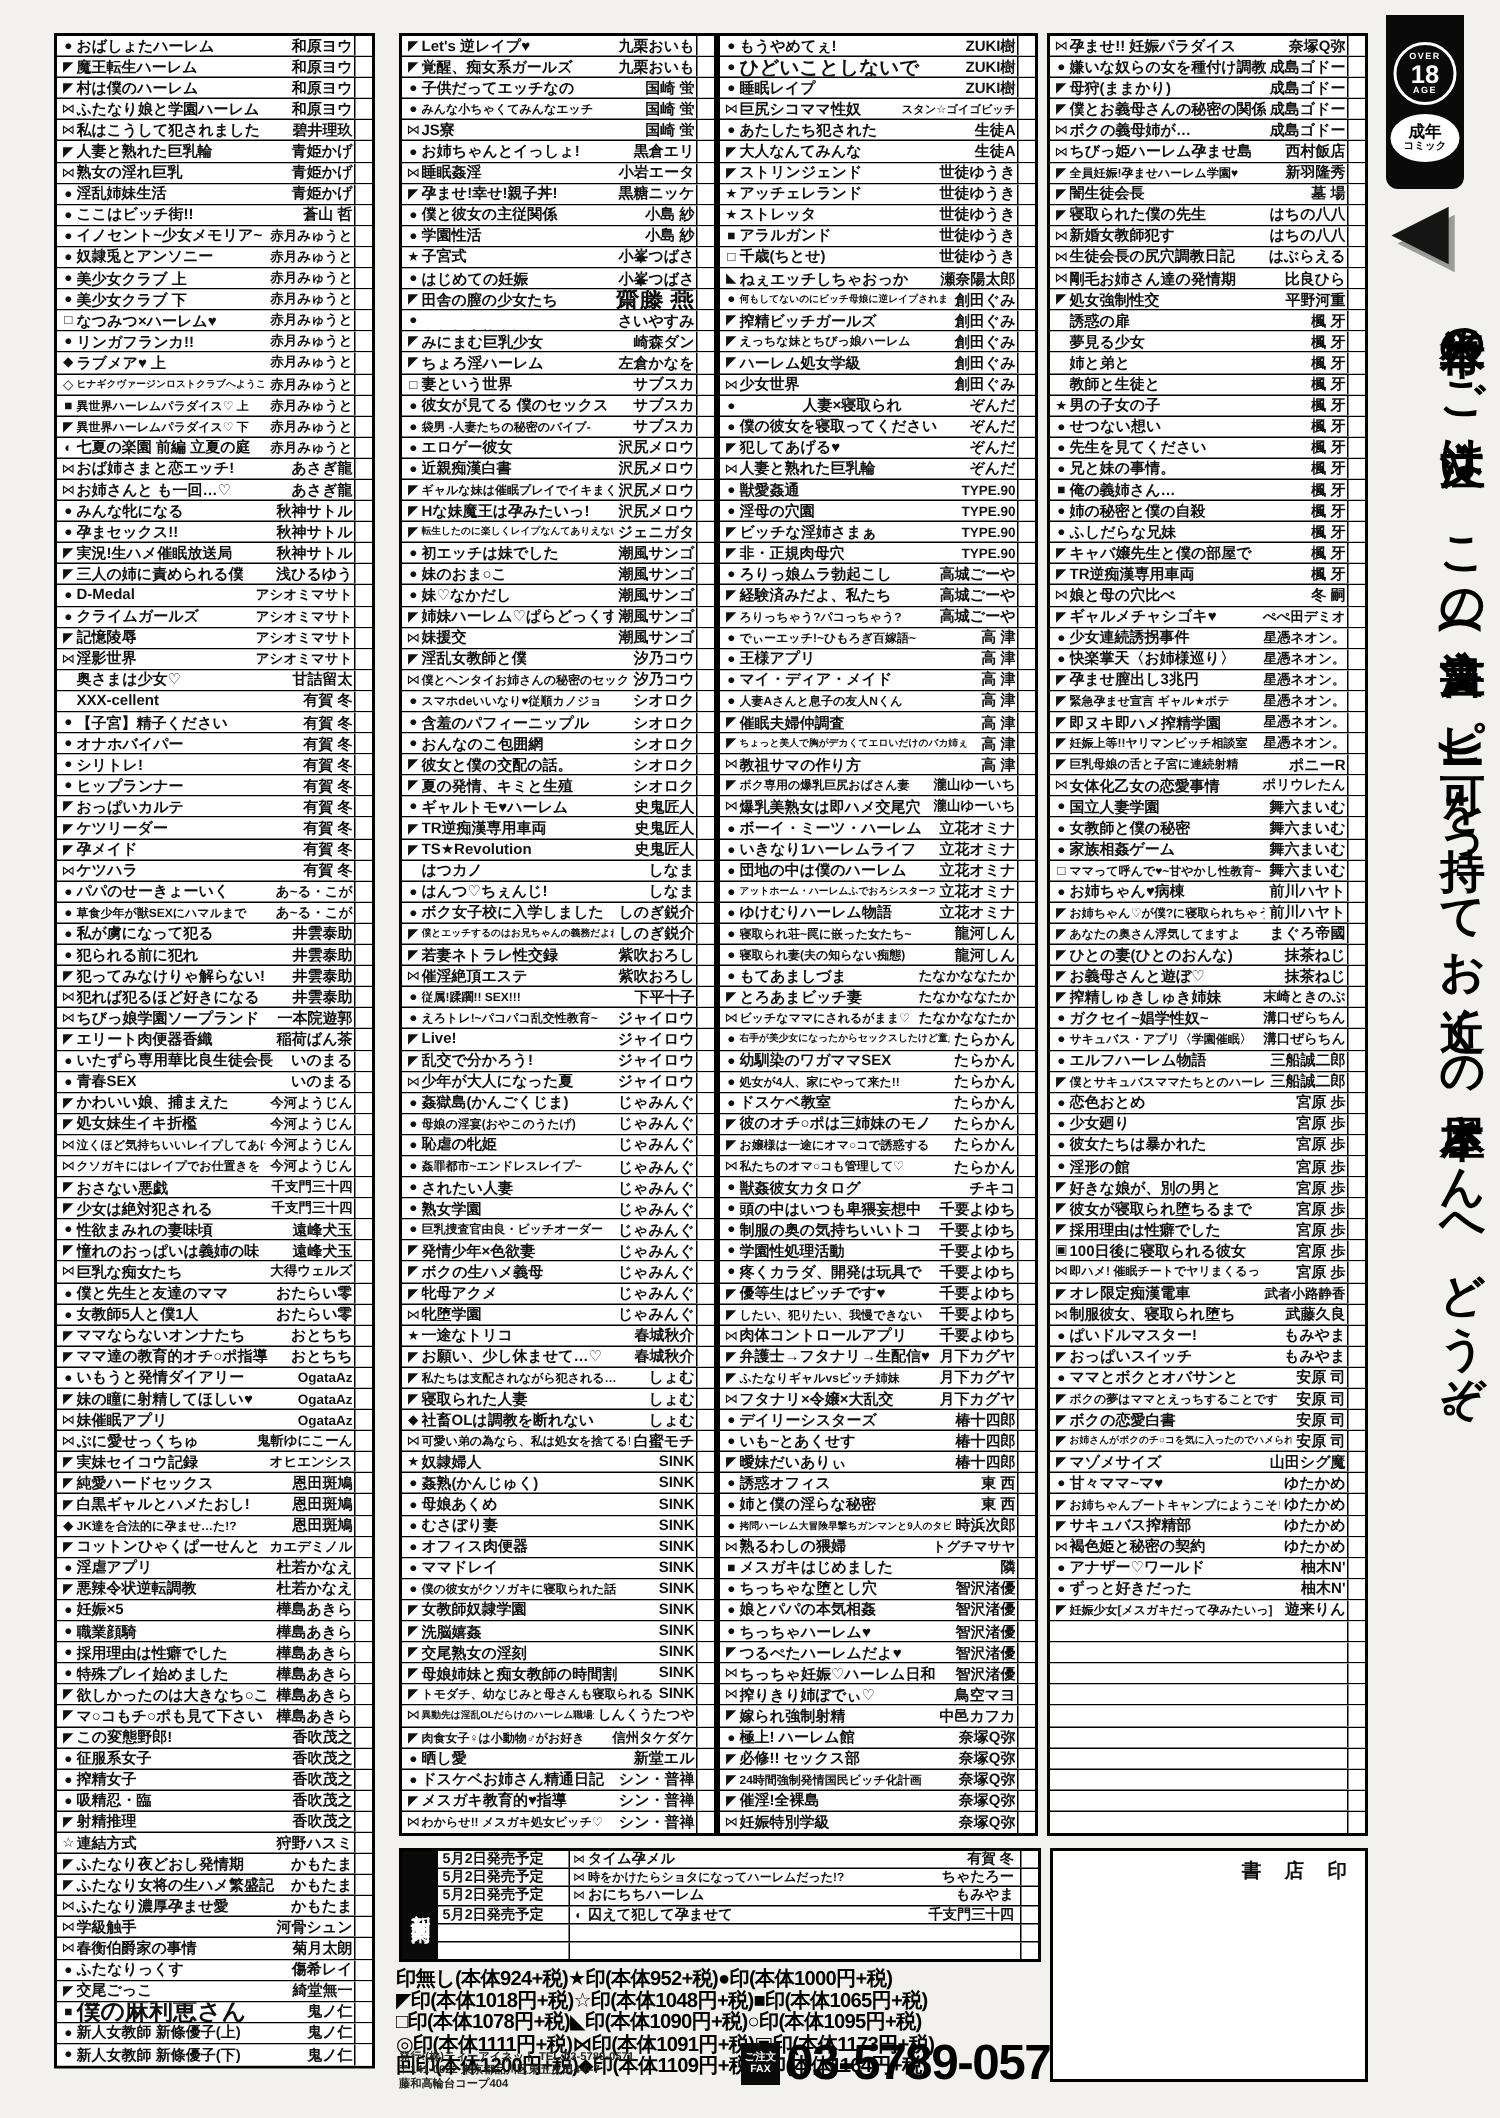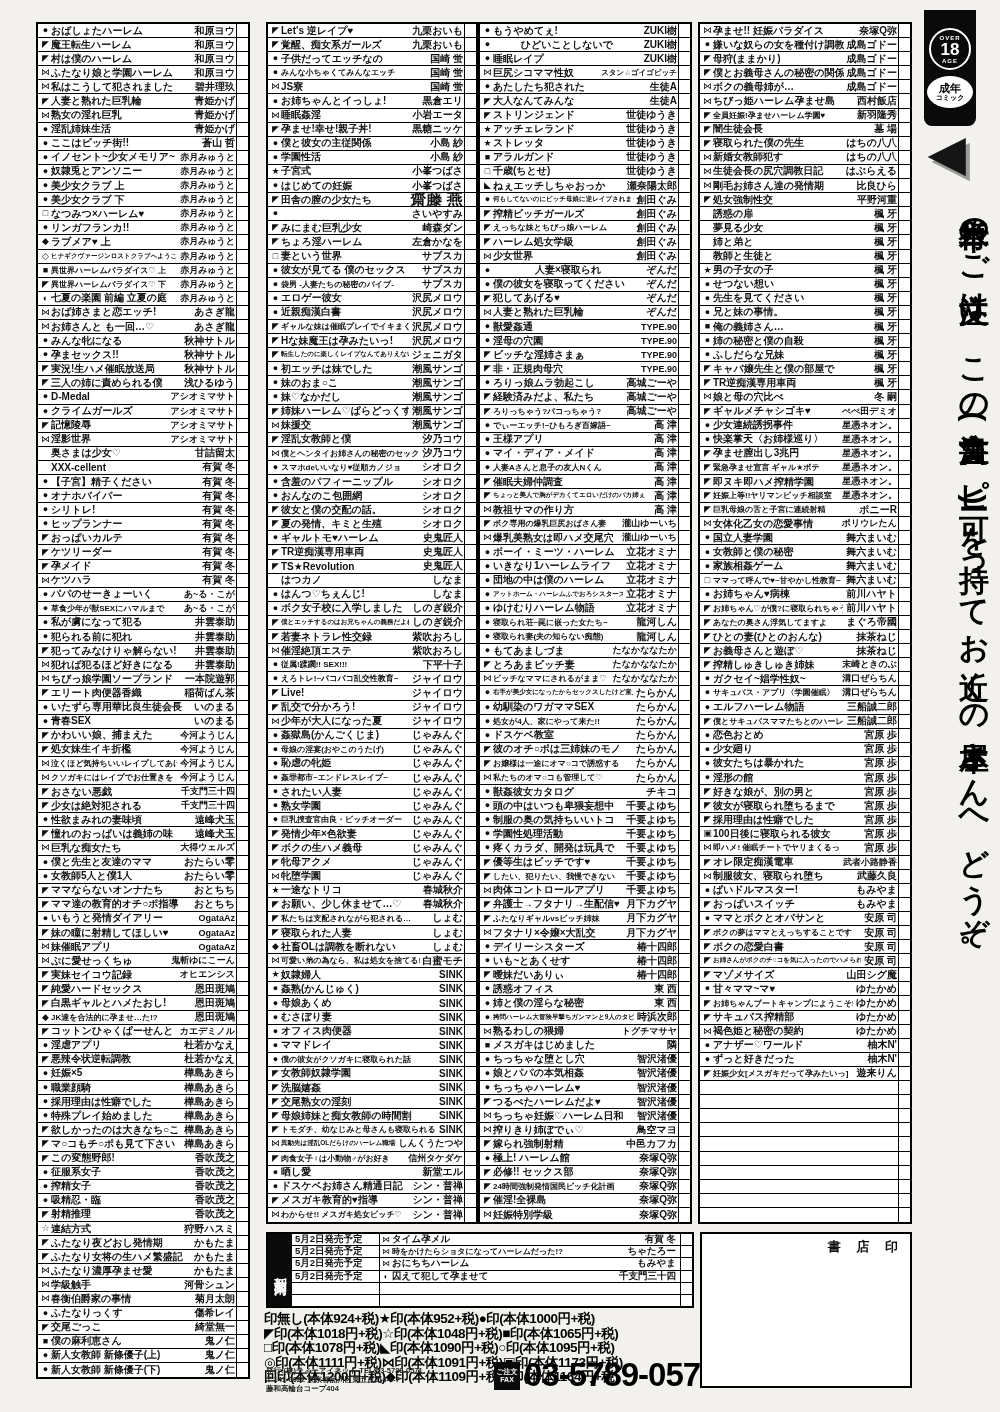--- a/index.html
+++ b/index.html
@@ -841,21 +841,21 @@
       <div class="cell-main">
         <span class="mark">◤</span>
         <span class="title" style="font-size: 10px;">交尾ごっこ</span>
         <span class="author" style="font-size: 10px;">綺堂無一</span>
       </div>
       <div class="qty"></div>
     </div>
     <div class="row">
       <div class="cell-main">
         <span class="mark">■</span>
-        <span class="title" style="font-size: 10px;">僕の麻利恵さん</span>
+        <span class="title" style="font-size: 16px;">僕の麻利恵さん</span>
         <span class="author" style="font-size: 10px;">鬼ノ仁</span>
       </div>
       <div class="qty"></div>
     </div>
     <div class="row">
       <div class="cell-main">
         <span class="mark">●</span>
         <span class="title" style="font-size: 10px;">新人女教師 新條優子(上)</span>
         <span class="author" style="font-size: 10px;">鬼ノ仁</span>
       </div>
@@ -1557,21 +1557,21 @@
       <div class="cell-main">
         <span class="mark">●</span>
         <span class="title" style="font-size: 10px;">もうやめてぇ!</span>
         <span class="author" style="font-size: 10px;">ZUKI樹</span>
       </div>
       <div class="qty"></div>
     </div>
     <div class="row">
       <div class="cell-main">
         <span class="mark">●</span>
-        <span class="title" style="font-size: 10px; text-align: center;">ひどいことしないで</span>
+        <span class="title" style="font-size: 13px;">ひどいことしないで</span>
         <span class="author" style="font-size: 10px;">ZUKI樹</span>
       </div>
       <div class="qty"></div>
     </div>
     <div class="row">
       <div class="cell-main">
         <span class="mark">●</span>
         <span class="title" style="font-size: 10px;">睡眠レイプ</span>
         <span class="author" style="font-size: 10px;">ZUKI樹</span>
       </div>

